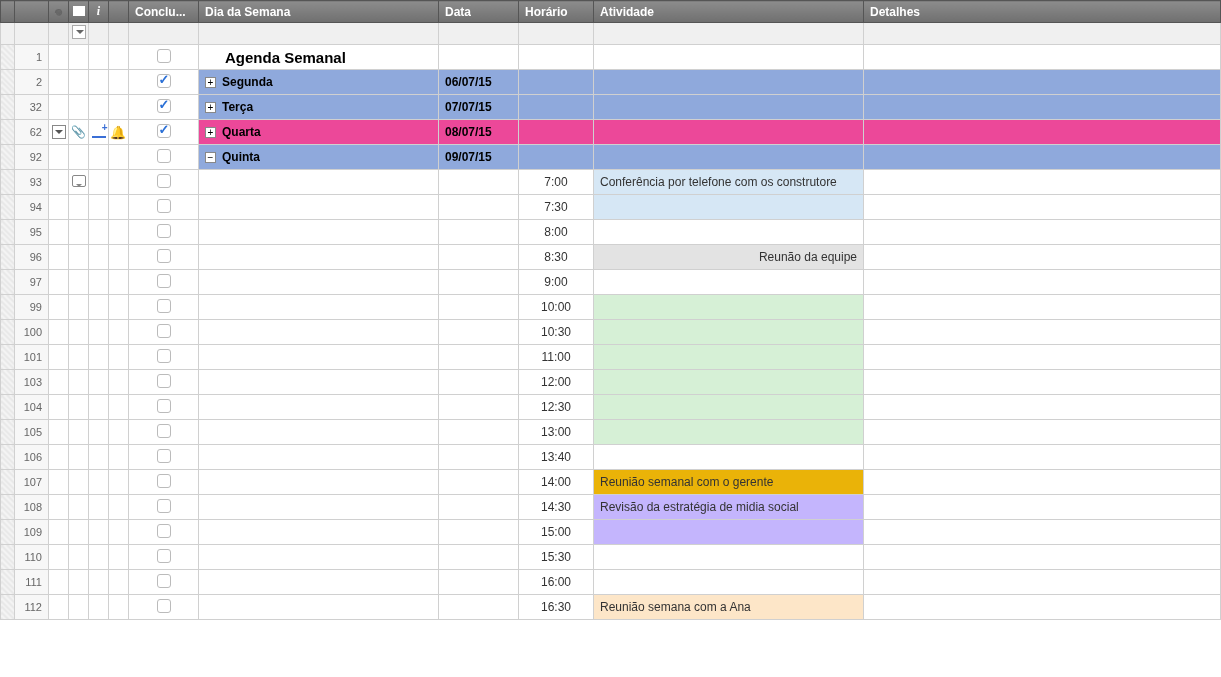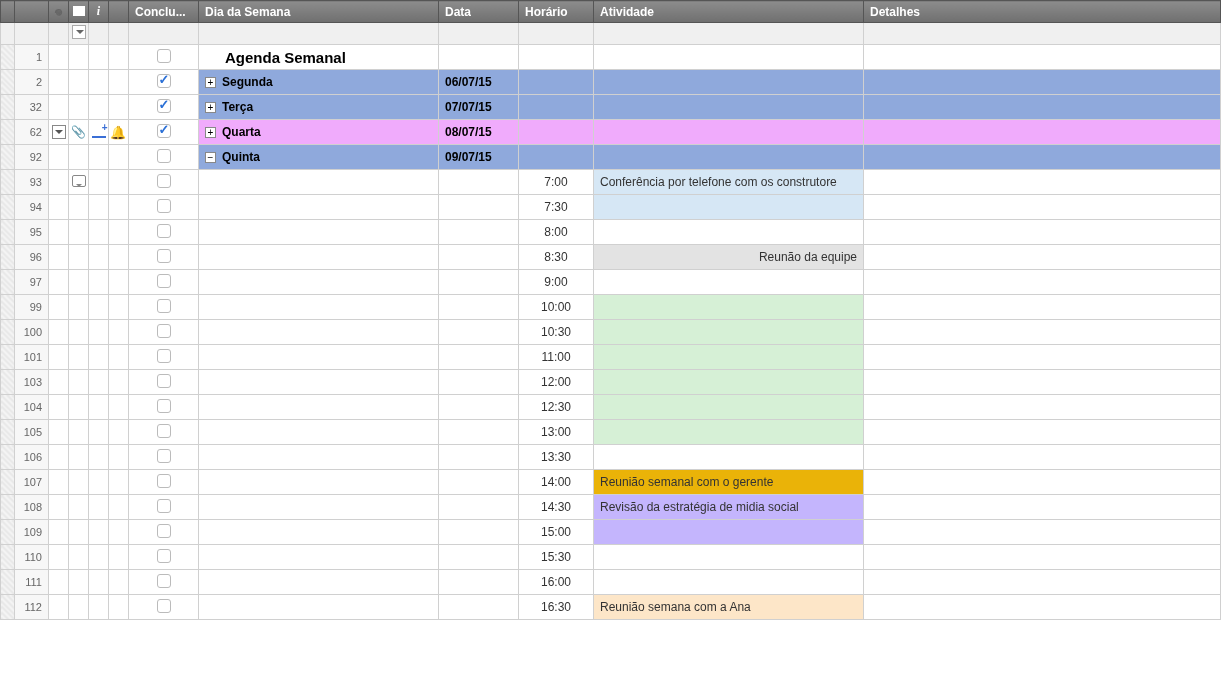--- a/index.html
+++ b/index.html
@@ -15,21 +15,21 @@
   .flt .drop::after { content:""; position:absolute; top:4px; left:3px; border:4px solid transparent; border-top-color:#666; }
   
   td.gut { background:repeating-linear-gradient(45deg,#e8e8e8,#e8e8e8 2px,#f4f4f4 2px,#f4f4f4 4px); }
   td.num { text-align:right; padding-right:6px; color:#666; background:#f7f7f7; font-size:11px; }
   td.icn { text-align:center; }
   
   .cb { display:inline-block; width:14px; height:14px; border:1px solid #bbb; border-radius:3px; background:#fff; position:relative; }
   .cb.ck::after { content:"✓"; color:#2a6fd6; position:absolute; top:-3px; left:1px; font-size:13px; font-weight:bold; }
   
   .dayhdr td.cell { background:#8fa9dc; color:#000; font-weight:bold; }
-  .dayhdr.sel td.cell { background:#f0abfc;margin-left:42px; }
+  .dayhdr.sel td.cell { background:#ec4899;margin-left:42px; }
   td.cell { padding:0 6px; }
   .expand { display:inline-block; width:11px; height:11px; border:1px solid #888; background:#fff; text-align:center; line-height:9px; font-size:10px; margin-right:6px; font-weight:normal; }
   .title { color:#000000; font-weight:bold; font-size:15px; padding-left:20px; }
   
   .c-blue   { background:#d6e7f5; }
   .c-grey   { background:#e3e3e3;text-align:right; }
   .c-green  { background:#d6f0d6; }
   .c-pink   { background:#eab308; }
   .c-purple { background:#c4b5fd; }
   .c-orange { background:#fde6c8;margin-left:48px; }
@@ -321,21 +321,21 @@
       <tr>
         <td class="gut"></td>
         <td class="num">106</td>
         <td class="icn"></td>
         <td class="icn"></td>
         <td class="icn"></td>
         <td class="icn"></td>
         <td class="icn"><span class="cb"></span></td>
         <td class="cell"></td>
         <td class="cell"></td>
-        <td class="cell time">13:30</td>
+        <td class="cell time">13:40</td>
         <td class="cell "><span></span></td>
         <td class="cell"></td>
       </tr>
       <tr>
         <td class="gut"></td>
         <td class="num">107</td>
         <td class="icn"></td>
         <td class="icn"></td>
         <td class="icn"></td>
         <td class="icn"></td>

